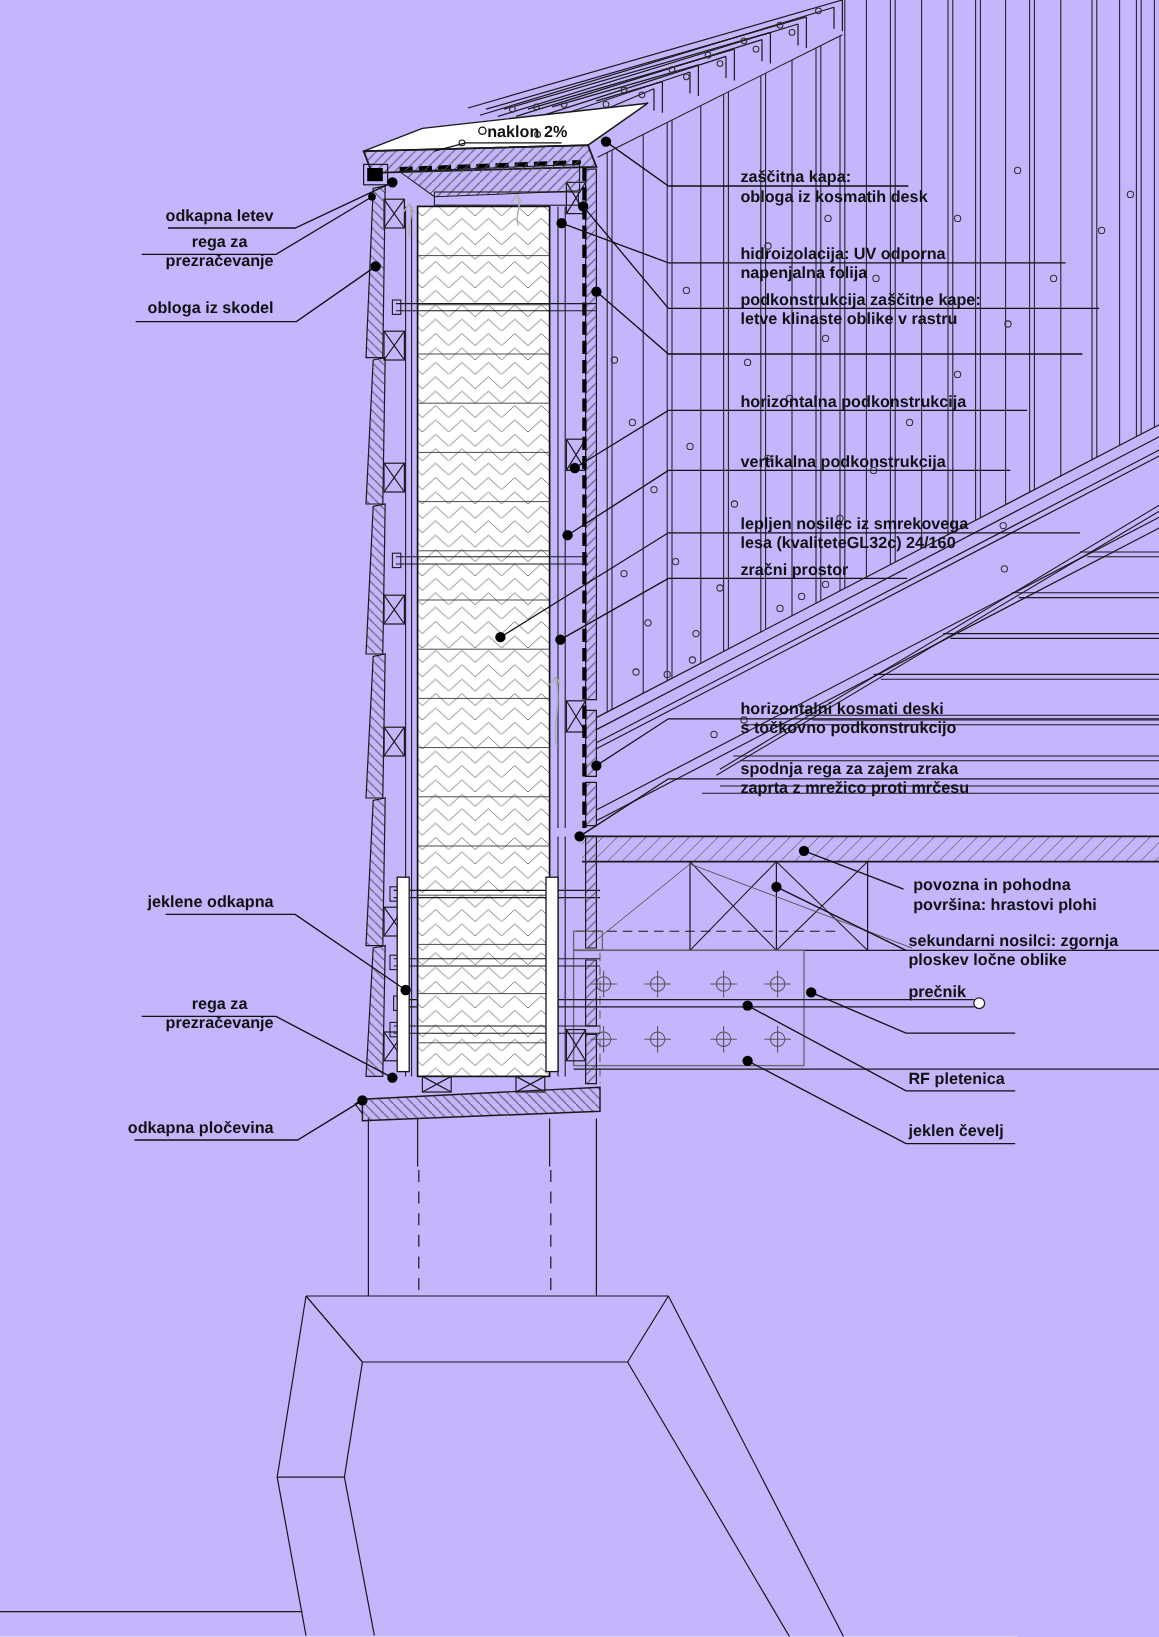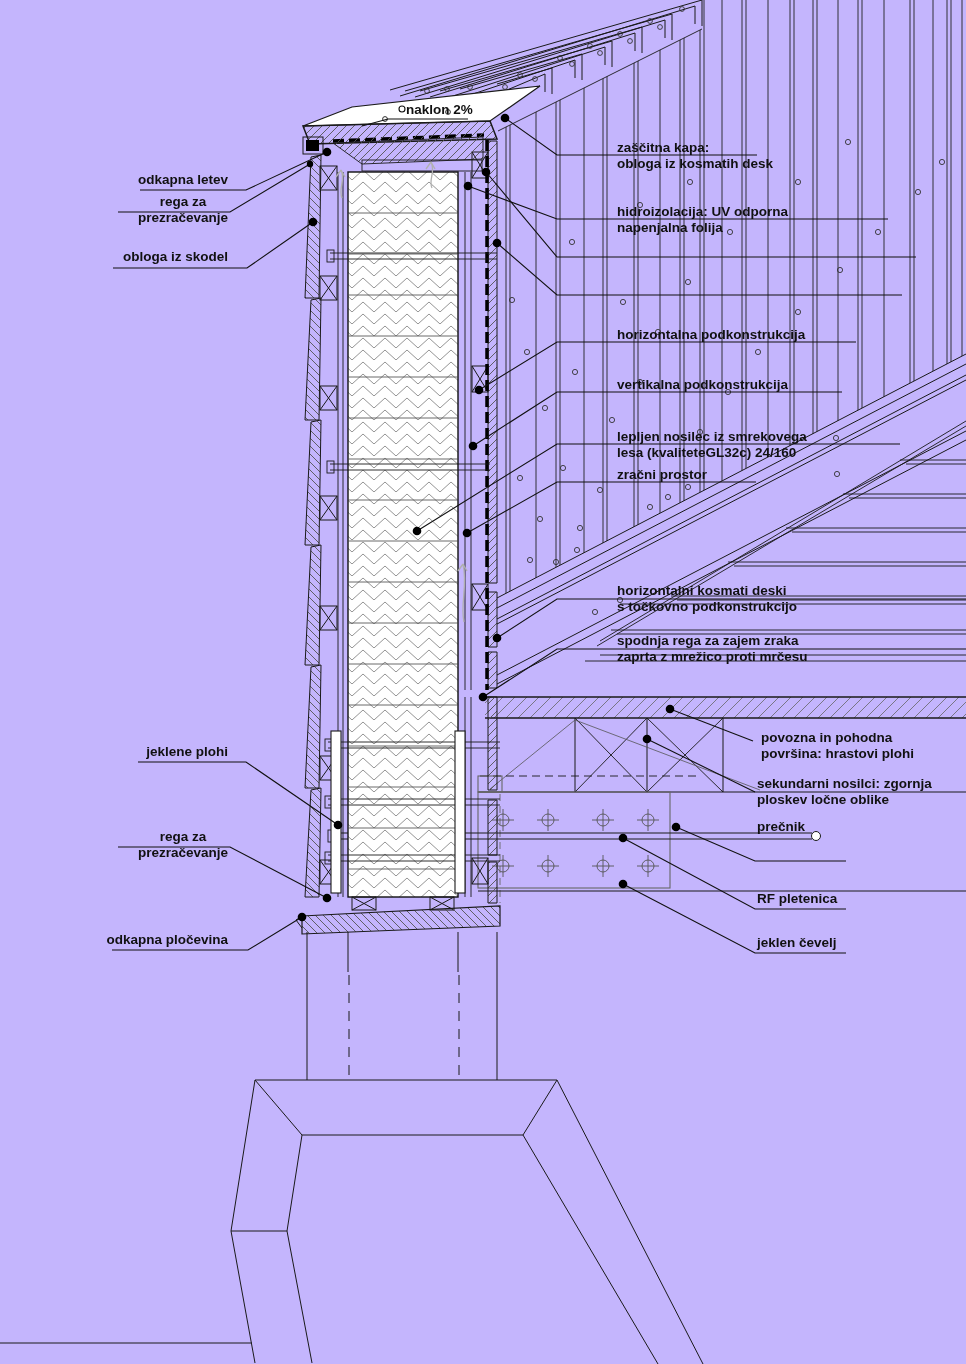--- a/index.html
+++ b/index.html
@@ -350,38 +350,42 @@
     <span class="ln">odkapna letev</span>
   </div>
   <div class="lbl l" style="right:738px;top:194px">
     <span class="ln">rega za</span>
     <span class="ln">prezračevanje</span>
   </div>
   <div class="lbl l" style="right:738px;top:249px">
     <span class="ln">obloga iz skodel</span>
   </div>
   <div class="lbl l" style="right:738px;top:744px">
-    <span class="ln">jeklene plohi</span>
+    <span class="ln">jeklene odkapna</span>
   </div>
   <div class="lbl l" style="right:738px;top:829px">
     <span class="ln">rega za</span>
     <span class="ln">prezračevanje</span>
   </div>
   <div class="lbl l" style="right:738px;top:932px">
     <span class="ln">odkapna pločevina</span>
   </div>
 
   <div class="lbl" style="left:617px;top:140px">
     <span class="ln">zaščitna kapa:</span>
     <span class="ln">obloga iz kosmatih desk</span>
   </div>
   <div class="lbl" style="left:617px;top:204px">
     <span class="ln">hidroizolacija: UV odporna</span>
     <span class="ln">napenjalna folija</span>
   </div>
+  <div class="lbl" style="left:617px;top:242px">
+    <span class="ln">podkonstrukcija zaščitne kape:</span>
+    <span class="ln">letve klinaste oblike v rastru</span>
+  </div>
   <div class="lbl" style="left:617px;top:327px">
     <span class="ln">horizontalna podkonstrukcija</span>
   </div>
   <div class="lbl" style="left:617px;top:377px">
     <span class="ln">vertikalna podkonstrukcija</span>
   </div>
   <div class="lbl" style="left:617px;top:429px">
     <span class="ln">lepljen nosilec iz smrekovega</span>
     <span class="ln">lesa (kvaliteteGL32c) 24/160</span>
   </div>

